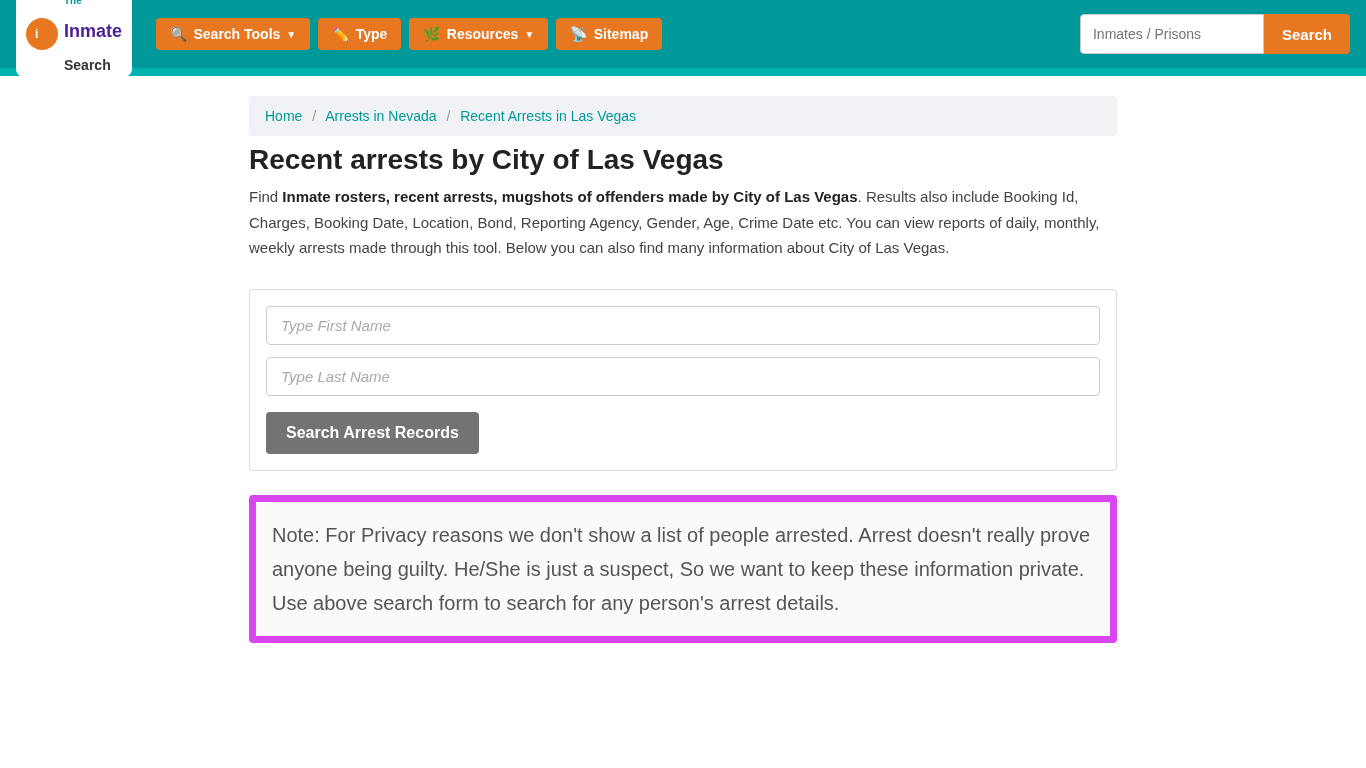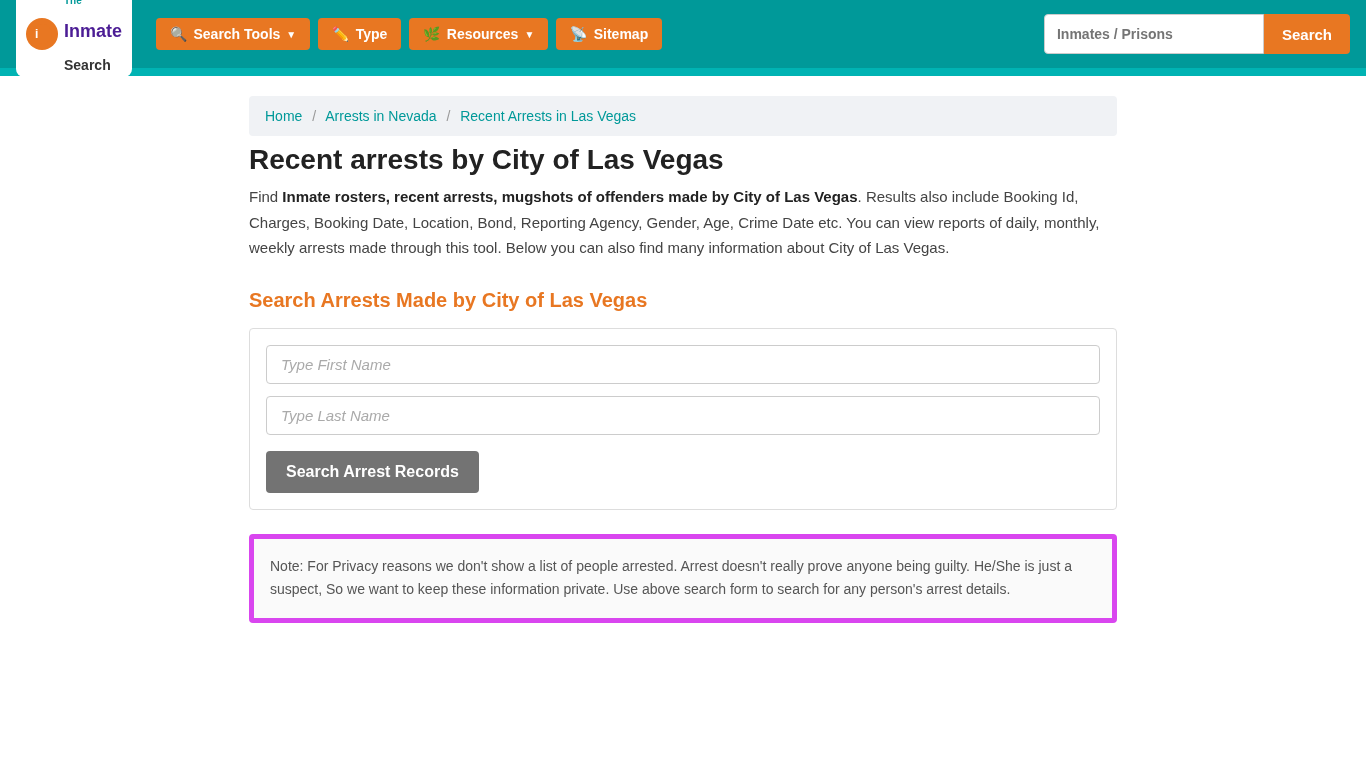--- a/index.html
+++ b/index.html
@@ -85,24 +85,23 @@
     .search-wrap {
       display: flex;
       align-items: center;
       gap: 0;
     }
     .search-input {
       padding: 8px 12px;
       font-size: 14px;
       border: 1px solid #ccc;
       border-radius: 4px 0 0 4px;
-      width: 220px;
+      width: 184px;
       outline: none;
       height: 40px;
-      font-weight: bold;
     }
     .search-go-btn {
       background: #e87722;
       color: #fff;
       border: none;
       border-radius: 0 4px 4px 0;
       padding: 0 18px;
       font-size: 15px;
       font-weight: bold;
       cursor: pointer;
@@ -189,24 +188,24 @@
       border-radius: 4px;
       padding: 12px 20px;
       font-size: 16px;
       font-weight: bold;
       cursor: pointer;
       margin-top: 4px;
     }
 
     
     .note-box {
-      border: 5px solid #d946ef;
+      border: 7px solid #d946ef;
       border-radius: 4px;
       padding: 16px;
-      font-size: 14px;
+      font-size: 20px;
       color: #555;
       line-height: 1.7;
       background: #fafafa;
     }
   </style>
 </head>
 <body>
 
 <nav>
   <a class="logo-wrap" href="#">
@@ -270,21 +269,20 @@
       <span class="current">Recent Arrests in Las Vegas</span>
     </div>
   </div>
 
   <h1 class="page-title">Recent arrests by City of Las Vegas</h1>
 
   <p class="description">
     <span>Find </span><strong>Inmate rosters, recent arrests, mugshots of offenders made by City of Las Vegas</strong><span>. Results also include Booking Id, Charges, Booking Date, Location, Bond, Reporting Agency, Gender, Age, Crime Date etc. You can view reports of daily, monthly, weekly arrests made through this tool. Below you can also find many information about City of Las Vegas.</span>
   </p>
 
-  <h2 class="form-title">Search Arrests Made by City of Las Vegas</h2>
 
   <div class="search-form">
     <input class="form-input" type="text" placeholder="Type First Name" style="">
     <input class="form-input" type="text" placeholder="Type Last Name" style="">
     <button class="search-arrest-btn">
       <span>Search Arrest Records</span>
     </button>
   </div>
 
   <div class="note-box">

